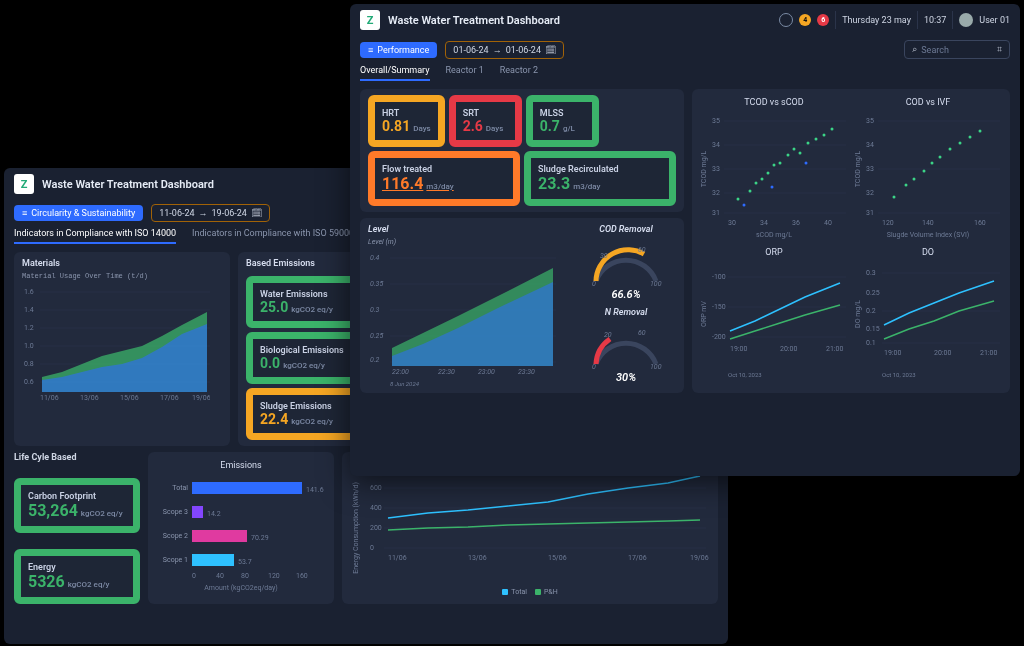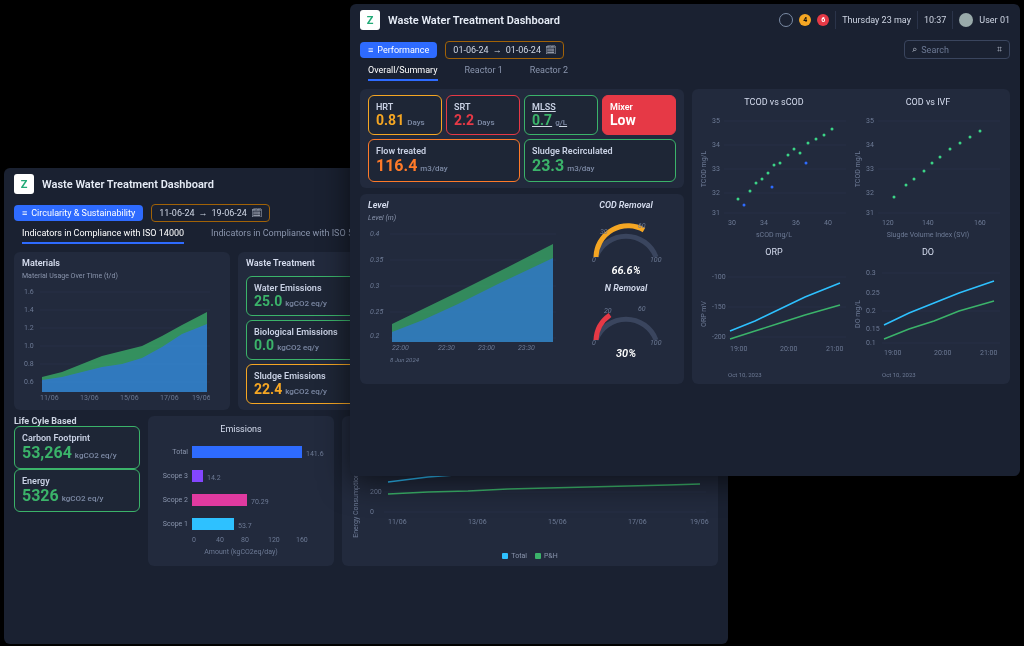--- a/index.html
+++ b/index.html
@@ -10,27 +10,27 @@
   .hdr-r{margin-left:auto;display:flex;align-items:center;gap:6px;font-size:9px;}
   .bell{width:12px;height:12px;border:1px solid #7a8ba5;border-radius:50%;position:relative;}
   .badge{width:12px;height:12px;border-radius:50%;display:inline-flex;align-items:center;justify-content:center;font-size:7px;color:#111;font-weight:700;}
   .b-or{background:#f5a623;}.b-rd{background:#e63946;color:#fff;}
   .sep{width:1px;height:18px;background:#2b344a;}
   .avatar{width:14px;height:14px;border-radius:50%;background:#9aa;}
   .bar{display:flex;align-items:center;gap:8px;padding:4px 10px 2px;}
   .btn{background:#2e6bff;color:#fff;font-size:9px;padding:3px 8px;border-radius:4px;display:flex;align-items:center;gap:4px;}
   .datebar{border:1px solid #a16207;border-radius:4px;padding:3px 7px;font-size:9px;display:flex;align-items:center;gap:4px;}
   .srch{border:1px solid #3a455e;border-radius:4px;padding:3px 7px;font-size:9px;display:flex;align-items:center;gap:4px;margin-left:auto;}
-  .tabs{display:flex;gap:27px;padding:0 18px;font-size:9px;color:#8a95ad;}
+  .tabs{display:flex;gap:16px;padding:0 10px;font-size:9px;color:#8a95ad;}
   .tab{padding:4px 0;border-bottom:2px solid transparent;cursor:pointer;}
   .tab.active{color:#fff;border-bottom-color:#2e6bff;}
   .body{padding:8px 10px;display:flex;gap:8px;}
   .panel{background:#222a3d;border-radius:6px;padding:6px 8px;}
   .panel h4{margin:0 0 4px;font-size:9px;color:#d6ddef;font-weight:600;}
-  .stat{border:1px solid #14b8a6;border-radius:6px;padding:6px 7px;background:#1e2636;}
+  .stat{border:7px solid #14b8a6;border-radius:6px;padding:6px 7px;background:#1e2636;}
   .stat .lb{font-size:9px;color:#c9d1e4;font-weight:600;}
   .stat .vl{font-size:14px;font-weight:700;display:flex;align-items:baseline;gap:3px;}
   .stat .un{font-size:8px;color:#7d8aa5;font-weight:500;}
   .ax{font-size:7px;fill:#6d7a95;}
   .chart-ttl{text-align:center;font-size:9px;color:#d6ddef;margin:2px 0;}
   .gauge-lbl{font-size:9px;color:#d6ddef;text-align:center;font-weight:600;}
   .gauge-val{font-size:11px;color:#fff;text-align:center;font-weight:600;}
   .legend{display:flex;justify-content:center;gap:8px;font-size:7px;color:#8a95ad;}
   .legend span{display:flex;align-items:center;gap:3px;}
   .legend i{width:6px;height:6px;border-radius:1px;display:inline-block;}
@@ -55,21 +55,21 @@
   <div class="tabs">
     <div class="tab active">Indicators in Compliance with ISO 14000</div>
     <div class="tab">Indicators in Compliance with ISO 59000</div>
     <div class="tab">ACTION Indicators</div>
   </div>
   <div class="body" style="flex-direction:column;gap:6px;">
     <div style="display:flex;gap:8px;">
 
       <div class="panel" style="width:200px;">
         <h4>Materials</h4>
-        <div style="font-size:7px;color:#8a95ad;margin:2px 0;">Material Usage Over Time (t/d)</div>
+        <div style="font-size:7px;color:#8a95ad;margin:2px 0;font-family:Liberation Mono, monospace;">Material Usage Over Time (t/d)</div>
         <svg width="188" height="120">
           <g class="ax">
             <text x="2" y="12">1.6</text>
               <text x="2" y="30">1.4</text>
               <text x="2" y="48">1.2</text>
               <text x="2" y="66">1.0</text>
               <text x="2" y="84">0.8</text>
               <text x="2" y="102">0.6</text>
           </g>
           <g stroke="#2d3752" stroke-width="0.5">
@@ -86,21 +86,21 @@
               <text x="18" y="118">11/06</text>
               <text x="58" y="118">13/06</text>
               <text x="98" y="118">15/06</text>
               <text x="138" y="118">17/06</text>
               <text x="170" y="118">19/06</text>
             </g>
         </svg>
       </div>
 
       <div class="panel" style="width:130px;display:flex;flex-direction:column;gap:4px;">
-        <h4>Waste Treatment</h4>
+        <h4>Based Emissions</h4>
         <div class="stat" style="border-color:#3bb36a;">
           <div class="lb">Water Emissions</div>
           <div class="vl" style="color:#3bb36a;">
               <span>25.0</span>
               <span class="un">kgCO2 eq/y</span>
             </div>
         </div>
         <div class="stat" style="border-color:#3bb36a;">
           <div class="lb">Biological Emissions</div>
           <div class="vl" style="color:#3bb36a;">
@@ -113,21 +113,21 @@
           <div class="vl" style="color:#f5a623;">
               <span>22.4</span>
               <span class="un">kgCO2 eq/y</span>
             </div>
         </div>
       </div>
     </div>
 
     <div style="display:flex;gap:8px;flex:1;">
 
-      <div style="width:148px;display:flex;flex-direction:column;gap:0;">
+      <div style="width:148px;display:flex;flex-direction:column;gap:16px;">
         <h4 style="margin:0;font-size:9px;">Life Cyle Based</h4>
         <div class="stat" style="border-color:#3bb36a;">
           <div class="lb">Carbon Footprint</div>
           <div class="vl" style="color:#3bb36a;font-size:16px;">
               <span>53,264</span>
               <span class="un">kgCO2 eq/y</span>
             </div>
         </div>
         <div class="stat" style="border-color:#3bb36a;">
           <div class="lb">Energy</div>
@@ -254,40 +254,36 @@
           <div class="stat" style="border-color:#f5a623;">
             <div class="lb">HRT</div>
             <div class="vl" style="color:#f5a623;">
                 <span>0.81</span>
                 <span class="un">Days</span>
               </div>
           </div>
           <div class="stat" style="border-color:#e63946;">
             <div class="lb">SRT</div>
             <div class="vl" style="color:#e63946;">
-                <span>2.2</span>
+                <span>2.6</span>
                 <span class="un">Days</span>
               </div>
           </div>
-          <div class="stat" style="border-color:#3bb36a;text-decoration:underline;">
+          <div class="stat" style="border-color:#3bb36a;">
             <div class="lb">MLSS</div>
             <div class="vl" style="color:#3bb36a;">
                 <span>0.7</span>
                 <span class="un">g/L</span>
               </div>
           </div>
-          <div class="stat" style="background:#e63946;border-color:#e63946;">
-            <div class="lb" style="color:#fff;">Mixer</div>
-            <div class="vl" style="color:#fff;">Low</div>
-          </div>
         </div>
         <div style="display:grid;grid-template-columns:1fr 1fr;gap:4px;margin-top:4px;">
           <div class="stat" style="border-color:#ff7a29;">
             <div class="lb">Flow treated</div>
-            <div class="vl" style="color:#ff7a29;font-size:16px;">
+            <div class="vl" style="color:#ff7a29;font-size:16px;text-decoration:underline;">
                 <span>116.4</span>
                 <span class="un">m3/day</span>
               </div>
           </div>
           <div class="stat" style="border-color:#3bb36a;">
             <div class="lb">Sludge Recirculated</div>
             <div class="vl" style="color:#3bb36a;font-size:16px;">
                 <span>23.3</span>
                 <span class="un">m3/day</span>
               </div>

